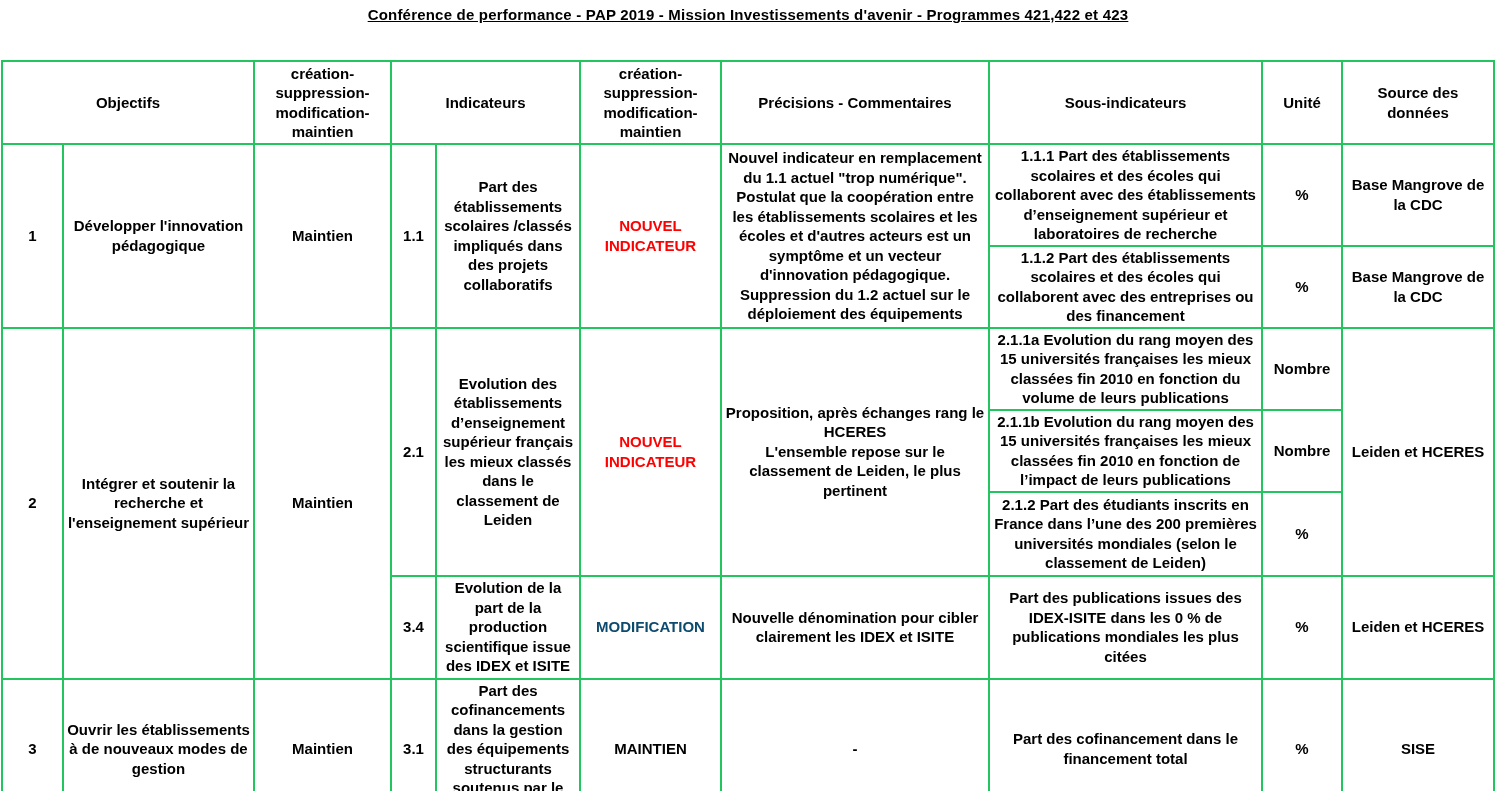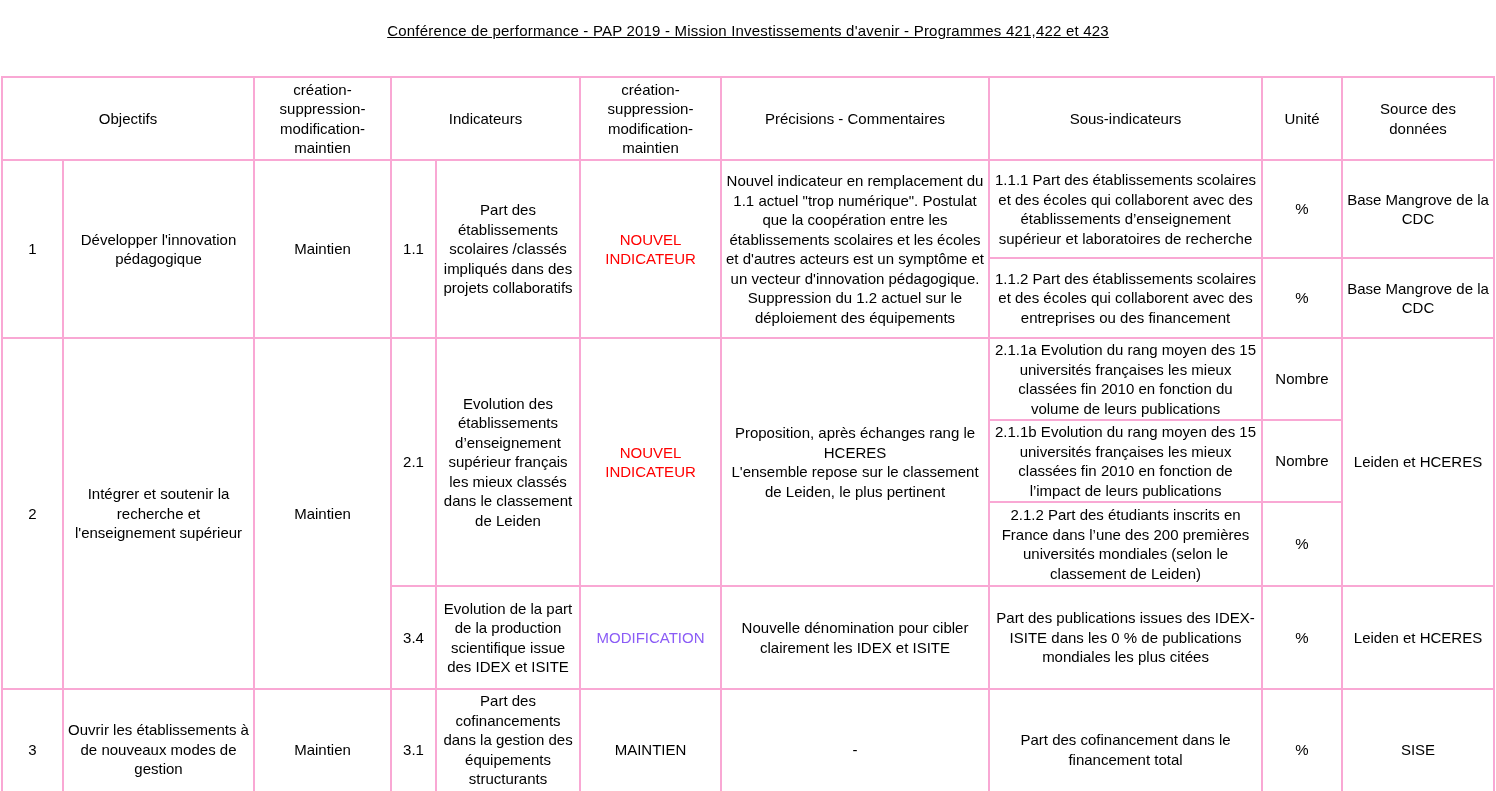--- a/index.html
+++ b/index.html
@@ -4,37 +4,37 @@
 <style>
   html,body{margin:0;padding:0;background:#ffffff;}
   body{
     width:1496px;height:791px;overflow:hidden;
     font-family:"Liberation Sans","DejaVu Sans",sans-serif;
     color:#000;
   }
   .doc-title{
     text-align:center;
     font-size:15px;
-    font-weight:normal;
+    font-weight:bold;
     text-decoration:underline;
-    padding-top:22px;
+    padding-top:6px;
     letter-spacing:0.2px;
   }
   table.grid{
     border-collapse:collapse;
     table-layout:fixed;
     margin:37px 0 0 1px;
     width:1492px;
     border:2px solid #000;
     border-bottom-width:3px;
   }
   table.grid td, table.grid th{
-    border:2px solid #f9a8d4;
+    border:2px solid #22c55e;
     font-size:15px;
-    font-weight:normal;
+    font-weight:bold;
     text-align:center;
     vertical-align:middle;
     padding:1px 3px;
     line-height:1.3;
     word-wrap:break-word;
   }
   .bt1{border-top-width:1px;}
   .bold{font-weight:bold;}
   .pre{white-space:pre-line;}
   .alert{font-weight:bold;}
@@ -118,21 +118,21 @@
   </tr>
 
   <tr style="height:84px">
     <td class="bt1">2.1.2 Part des étudiants inscrits en France dans l’une des 200 premières universités mondiales (selon le classement de Leiden)</td>
     <td class="bt1">%</td>
   </tr>
 
   <tr style="height:103px">
     <td>3.4</td>
     <td class="bold">Evolution de la part de la production scientifique issue des IDEX et ISITE</td>
-    <td class="alert" style="color:#8b5cf6">MODIFICATION</td>
+    <td class="alert" style="color:#0c4a6e">MODIFICATION</td>
     <td>Nouvelle dénomination pour cibler clairement les IDEX et ISITE</td>
     <td>Part des publications issues des IDEX-ISITE dans les 0 % de publications mondiales les plus citées</td>
     <td>%</td>
     <td>Leiden et HCERES</td>
   </tr>
 
   <tr style="height:116px">
     <td>3</td>
     <td>Ouvrir les établissements à de nouveaux modes de gestion</td>
     <td>Maintien</td>

